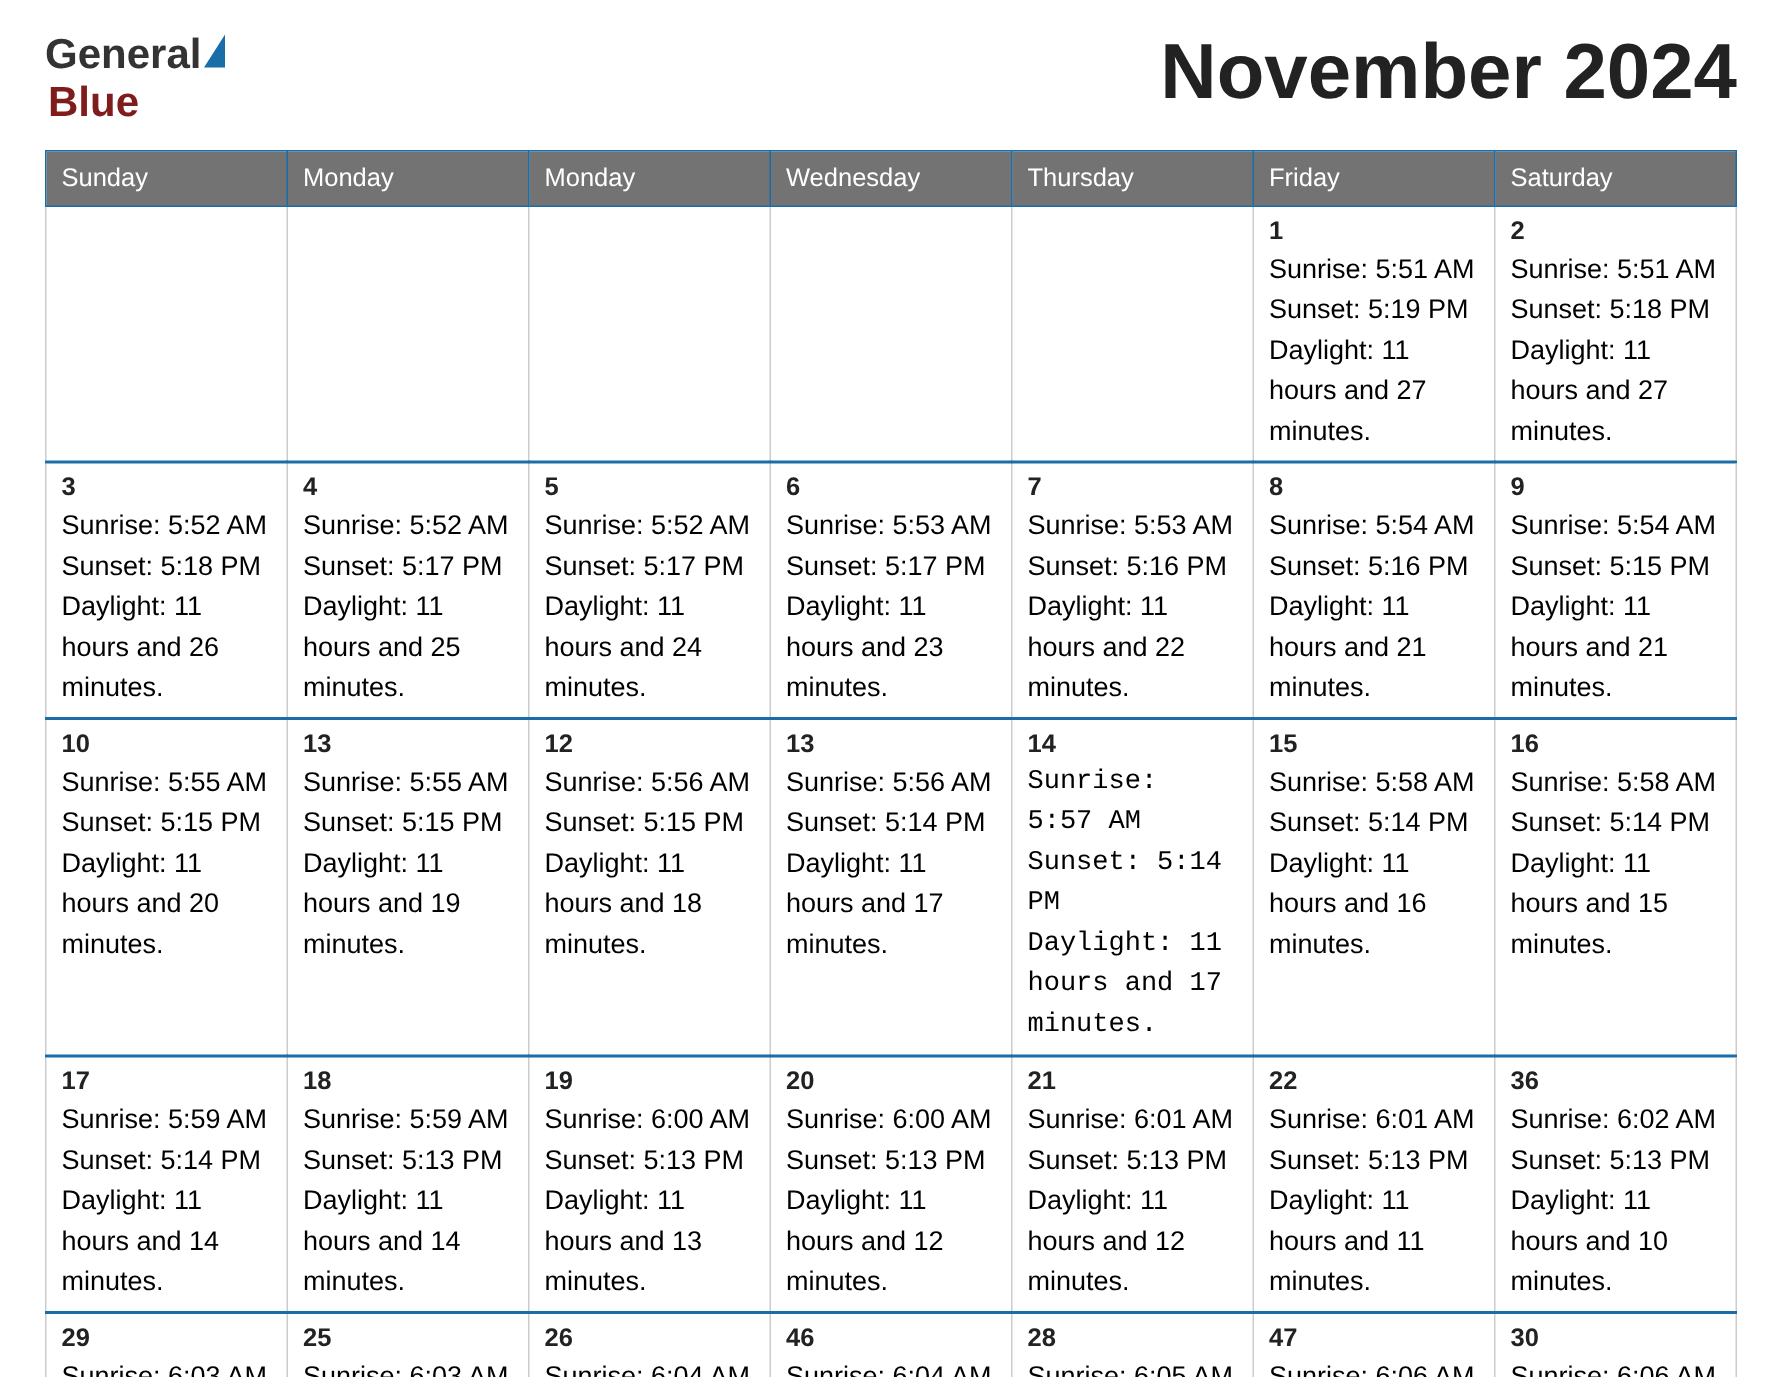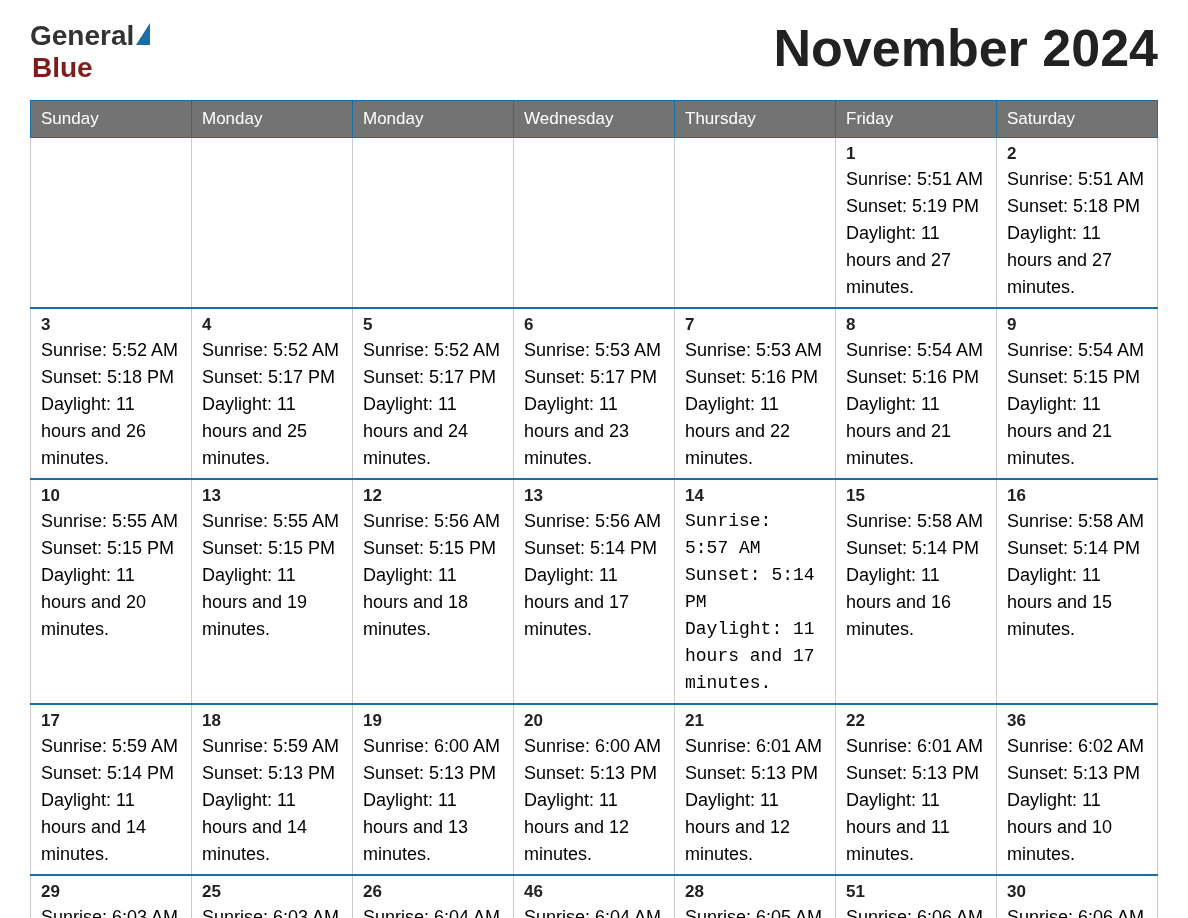--- a/index.html
+++ b/index.html
@@ -304,21 +304,21 @@
 Sunset: 5:13 PM
 Daylight: 11 hours and 8 minutes.</div>
         </td>
         <td>
           <span class="day-number">28</span>
           <div class="day-info" style="white-space: pre-line;">Sunrise: 6:05 AM
 Sunset: 5:13 PM
 Daylight: 11 hours and 8 minutes.</div>
         </td>
         <td>
-          <span class="day-number">51</span>
+          <span class="day-number">47</span>
           <div class="day-info" style="white-space: pre-line;">Sunrise: 6:06 AM
 Sunset: 5:13 PM
 Daylight: 11 hours and 7 minutes.</div>
         </td>
         <td>
           <span class="day-number">30</span>
           <div class="day-info" style="white-space: pre-line;">Sunrise: 6:06 AM
 Sunset: 5:13 PM
 Daylight: 11 hours and 7 minutes.</div>
         </td>

